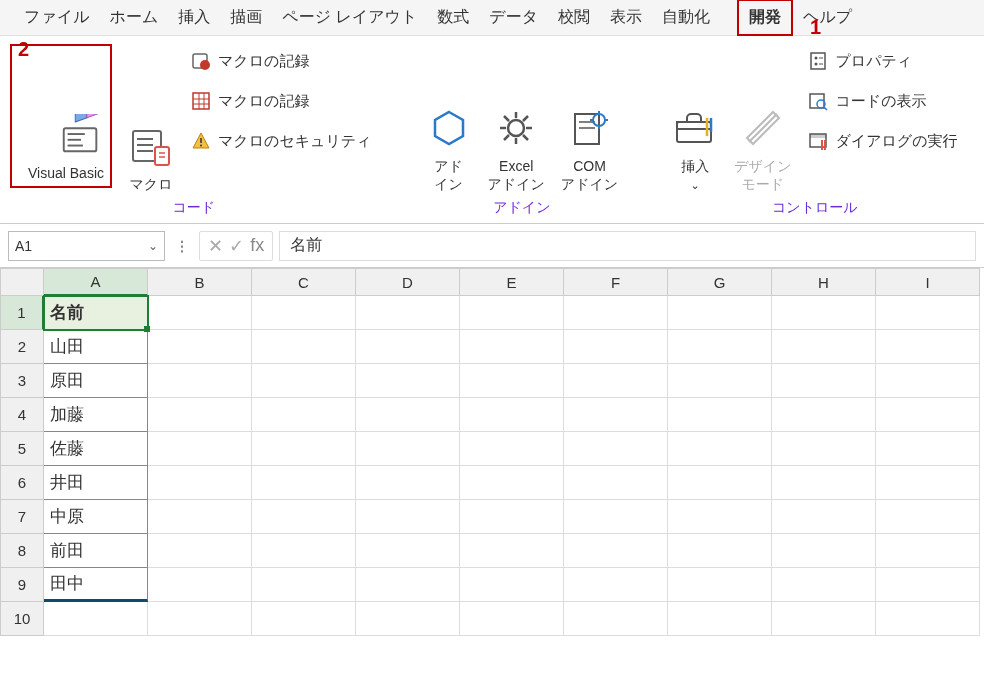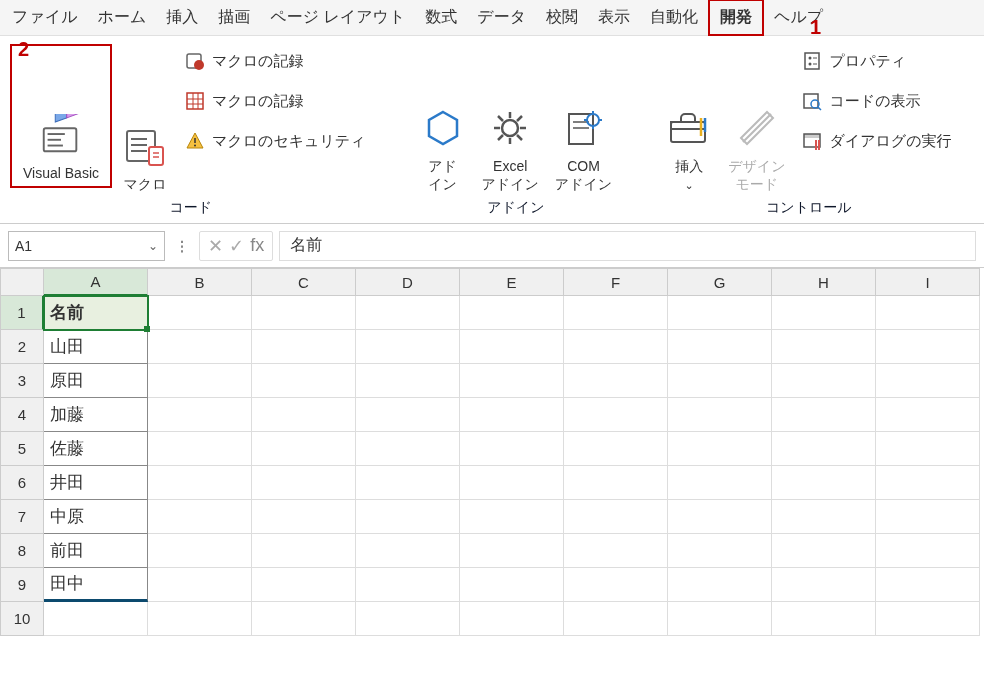--- a/index.html
+++ b/index.html
@@ -13,21 +13,21 @@
   color: #333;
 }
 
 
 .menu-bar {
   display: flex;
   align-items: center;
   height: 36px;
   background: #f5f5f5;
   border-bottom: 1px solid #e0e0e0;
-  padding: 0 2px;
+  padding: 0 14px;
   position: relative;
 }
 .menu-item {
   padding: 6px 10px;
   cursor: pointer;
   font-size: 16px;
 }
 .menu-item.highlighted {
   border: 2px solid #c00000;
 }
@@ -58,21 +58,21 @@
   padding: 6px 4px 2px 4px;
   position: relative;
 }
 .ribbon-group .group-content {
   display: flex;
   flex: 1;
 }
 .ribbon-group .group-label {
   text-align: center;
   font-size: 14px;
-  color: #0f172a;
+  color: #6d28d9;
   padding: 2px 0 4px 0;
 }
 
 .big-btn {
   display: flex;
   flex-direction: column;
   align-items: center;
   justify-content: flex-end;
   padding: 6px 8px 4px 8px;
   cursor: pointer;
@@ -88,24 +88,25 @@
 }
 .big-btn .btn-label {
   font-size: 14px;
   text-align: center;
   line-height: 1.3;
 }
 .big-btn.disabled { color: #aaa; justify-content: flex-end; }
 
 .vb-btn {
   border: 2px solid #c00000;
-  margin: 2px 2px 2px 2px;
+  margin: 2px 8px 2px 2px;
   padding: 8px 6px 4px 6px;
   min-width: 102px;
   height: 144px;
+  align-items: flex-end;
 }
 
 .small-btn-col {
   display: flex;
   flex-direction: column;
   justify-content: flex-start;
   padding: 4px 2px;
   gap: 10px;
 }
 .small-btn {
@@ -236,21 +237,21 @@
   <div class="menu-item">ファイル</div>
   <div class="menu-item">ホーム</div>
   <div class="menu-item">挿入</div>
   <div class="menu-item">描画</div>
   <div class="menu-item">ページ レイアウト</div>
   <div class="menu-item">数式</div>
   <div class="menu-item">データ</div>
   <div class="menu-item">校閲</div>
   <div class="menu-item">表示</div>
   <div class="menu-item">自動化</div>
-  <div class="menu-item highlighted" style="font-weight:bold;">開発</div>
+  <div class="menu-item highlighted" style="font-weight:bold;margin-left:17px;">開発</div>
   <div class="menu-item">ヘルプ</div>
   <span class="annot" id="annot1">1</span>
 </div>
 
 <div class="ribbon">
   <span class="annot" id="annot2" style="top:38px;">2</span>
 
   <div class="ribbon-group" style="padding-left:8px;">
     <div class="group-content">
       <div class="big-btn vb-btn">

